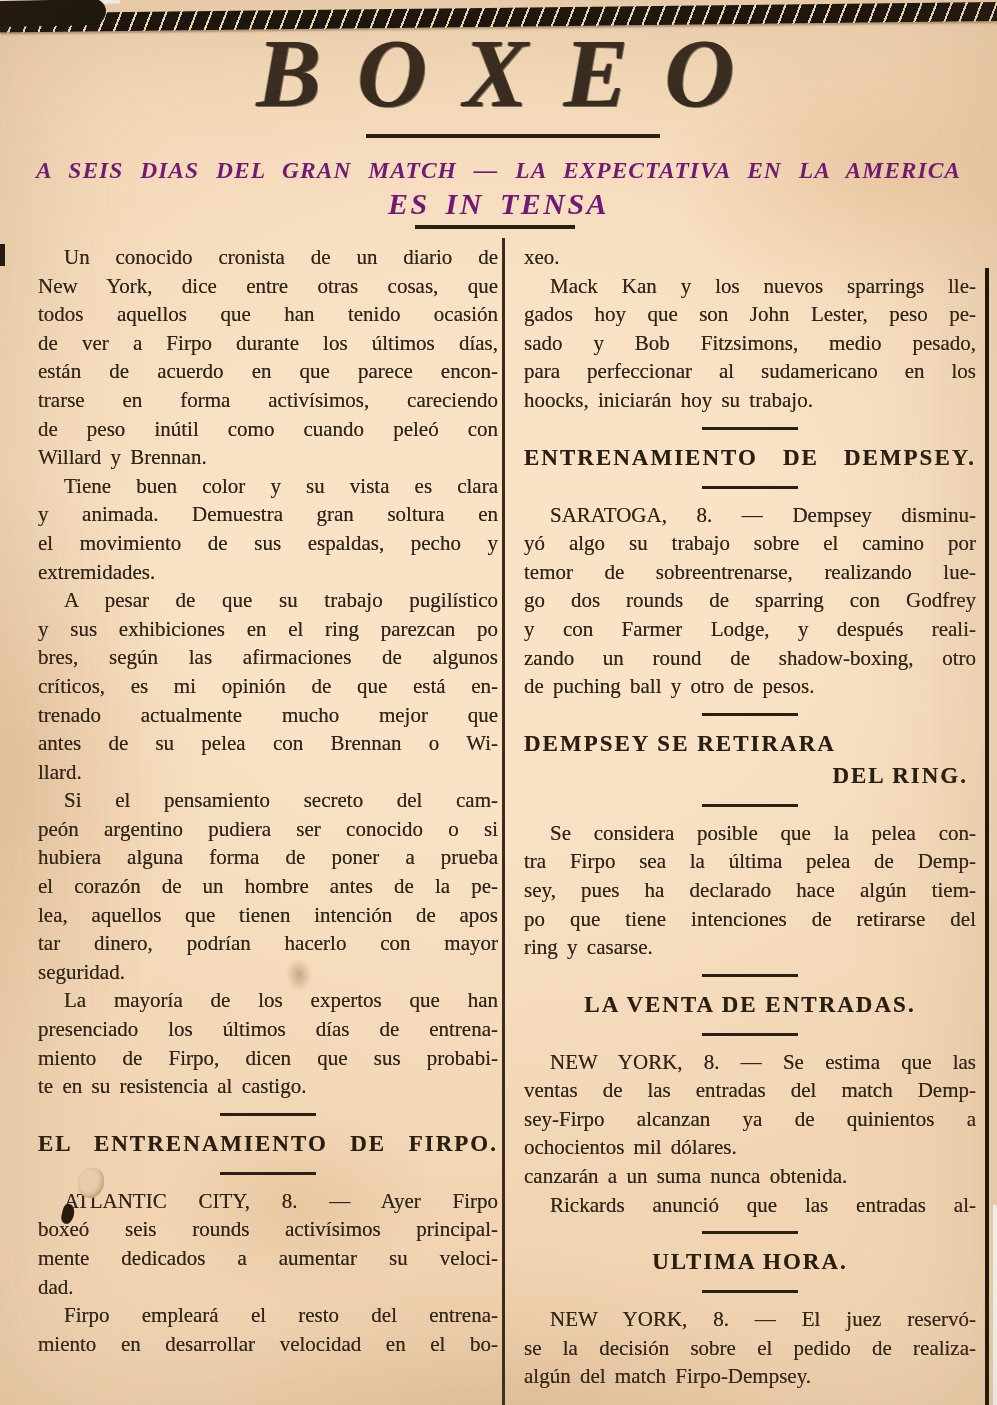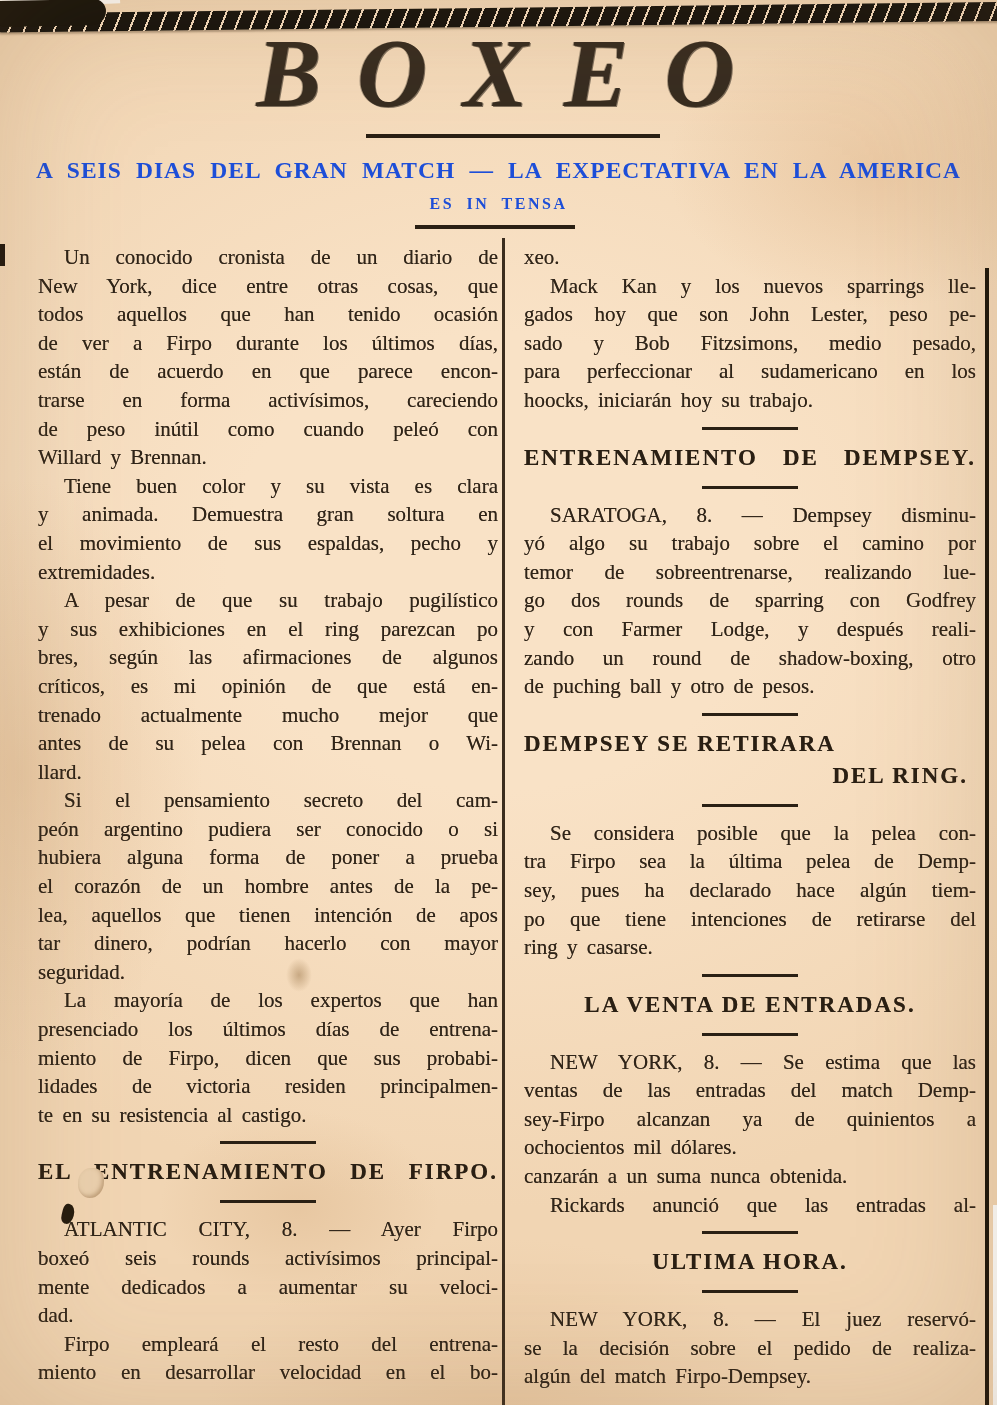--- a/index.html
+++ b/index.html
@@ -27,24 +27,24 @@
   .corner-paper{position:absolute;top:-6px;left:-10px;width:130px;height:12px;background:#fdfaf5;
     transform:rotate(-2.4deg);}
   
   .masthead{position:absolute;top:24px;left:0;width:997px;text-align:center;
     font-size:97px;line-height:100px;font-weight:bold;font-style:italic;
     letter-spacing:36px;padding-left:30px;box-sizing:border-box;color:#372c20;
     text-shadow:1px 1px 0 rgba(30,22,14,.55), -1px 0 0 rgba(30,22,14,.35);}
   .title-divider{position:absolute;top:134px;left:366px;width:294px;height:4px;
     background:linear-gradient(to bottom,#2a2014 45%,rgba(42,32,20,.25) 45% 62%,#2a2014 62%);}
   
-  .deck{position:absolute;top:154px;left:36px;width:925px;font-weight:bold;color:#1d4ed8;}
+  .deck{position:absolute;top:154px;left:36px;width:925px;font-weight:bold;color:#701a75;font-style:italic;}
   .deck-l1{font-size:23.5px;line-height:33px;letter-spacing:1px;word-spacing:5px;
     text-align:justify;text-align-last:justify;}
-  .deck-l2{font-size:16px;line-height:33px;letter-spacing:2.5px;word-spacing:6px;text-align:center;}
+  .deck-l2{font-size:30px;line-height:33px;letter-spacing:2.5px;word-spacing:6px;text-align:center;}
   .deck-divider{position:absolute;top:225px;left:415px;width:160px;height:3.5px;background:#2a2014;}
   
   .col-rule{position:absolute;left:502px;top:238px;bottom:0;width:2.5px;background:#3b2d1e;}
   .right-rule{position:absolute;left:985px;top:268px;bottom:0;width:3.5px;background:#191209;}
   .edge-tick{position:absolute;left:0;top:244px;width:5px;height:22px;background:#1d150d;}
   .scan-edge{position:absolute;right:0;top:1205px;bottom:0;width:4px;background:#fdfdfc;}
   
   .col{position:absolute;top:243px;font-size:21px;}
   .col-left{left:38px;width:460px;}
   .col-right{left:524px;width:452px;}
@@ -122,21 +122,20 @@
       <div class="line">hubiera alguna forma de poner a prueba</div>
       <div class="line">el corazón de un hombre antes de la pe-</div>
       <div class="line">lea, aquellos que tienen intención de apos</div>
       <div class="line">tar dinero, podrían hacerlo con mayor</div>
       <div class="line last">seguridad.</div>
     </div>
     <div class="p">
       <div class="line first">La mayoría de los expertos que han</div>
       <div class="line">presenciado los últimos días de entrena-</div>
       <div class="line">miento de Firpo, dicen que sus probabi-</div>
-      <div class="line">lidades de victoria residen principalmen-</div>
       <div class="line last">te en su resistencia al castigo.</div>
     </div>
     <div class="divider"></div>
     <div class="heading justify">
       <div class="hline l0">EL ENTRENAMIENTO DE FIRPO.</div>
     </div>
     <div class="divider"></div>
     <div class="p">
       <div class="line first">ATLANTIC CITY, 8. — Ayer Firpo</div>
       <div class="line">boxeó seis rounds activísimos principal-</div>

